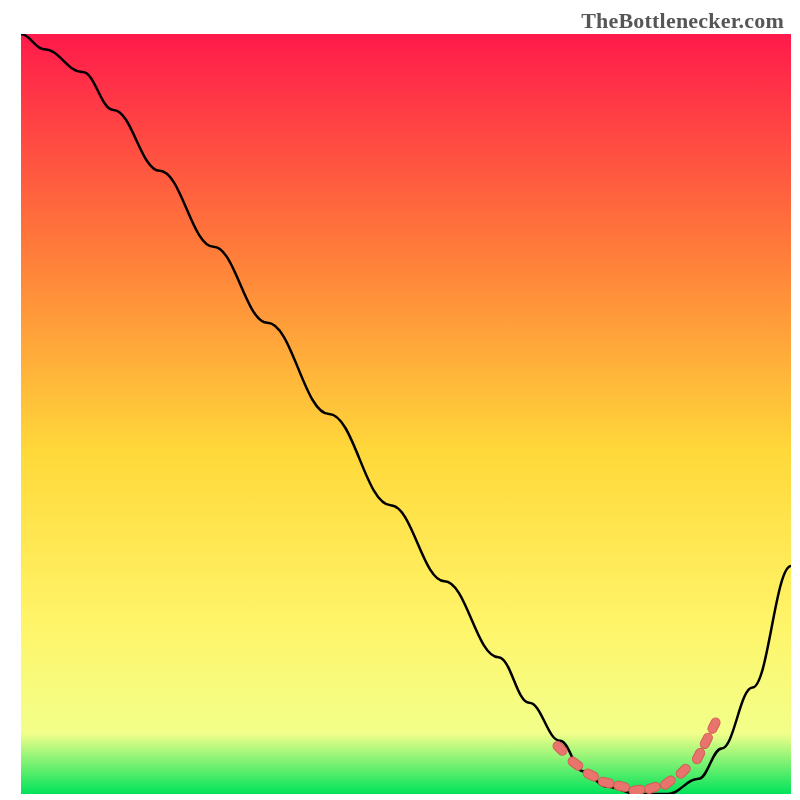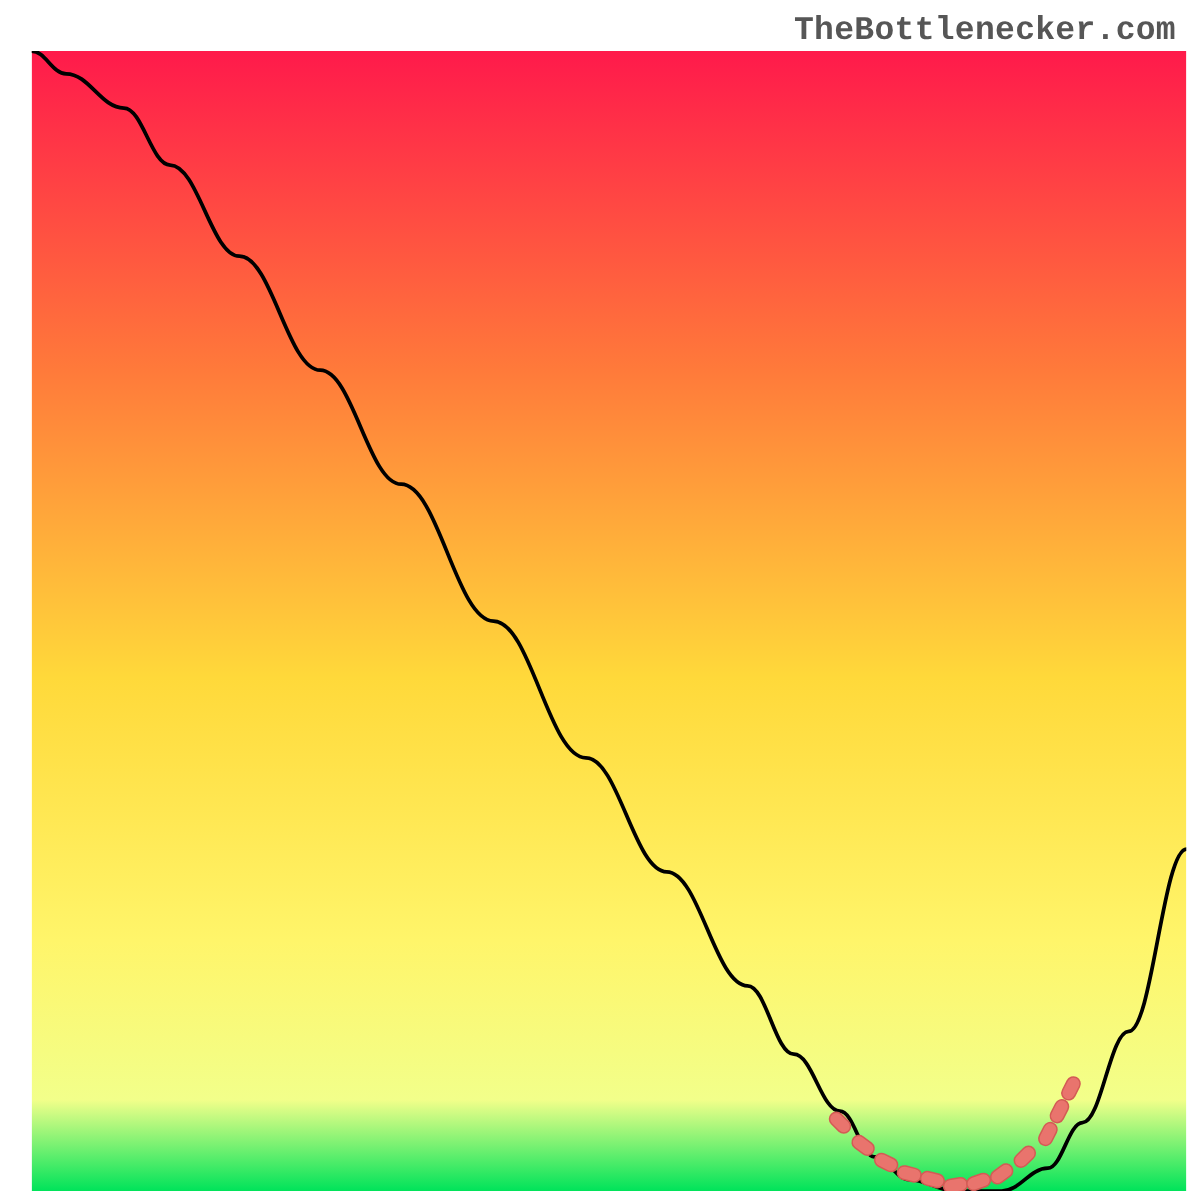--- a/index.html
+++ b/index.html
@@ -15,21 +15,21 @@
     left: 6px;
     top: 6px;
     width: 788px;
     height: 788px;
     background: #fff;
   }
   .watermark {
     position: absolute;
     top: 2px;
     right: 10px;
-    font-family: Liberation Mono, monospace;
+    font-family: Liberation Serif, serif;
     font-size: 22px;
     font-weight: 600;
     color: #565656;
     letter-spacing: 0.2px;
     z-index: 5;
   }
   .plot {
     position: absolute;
     left: 15px;
     top: 28px;

